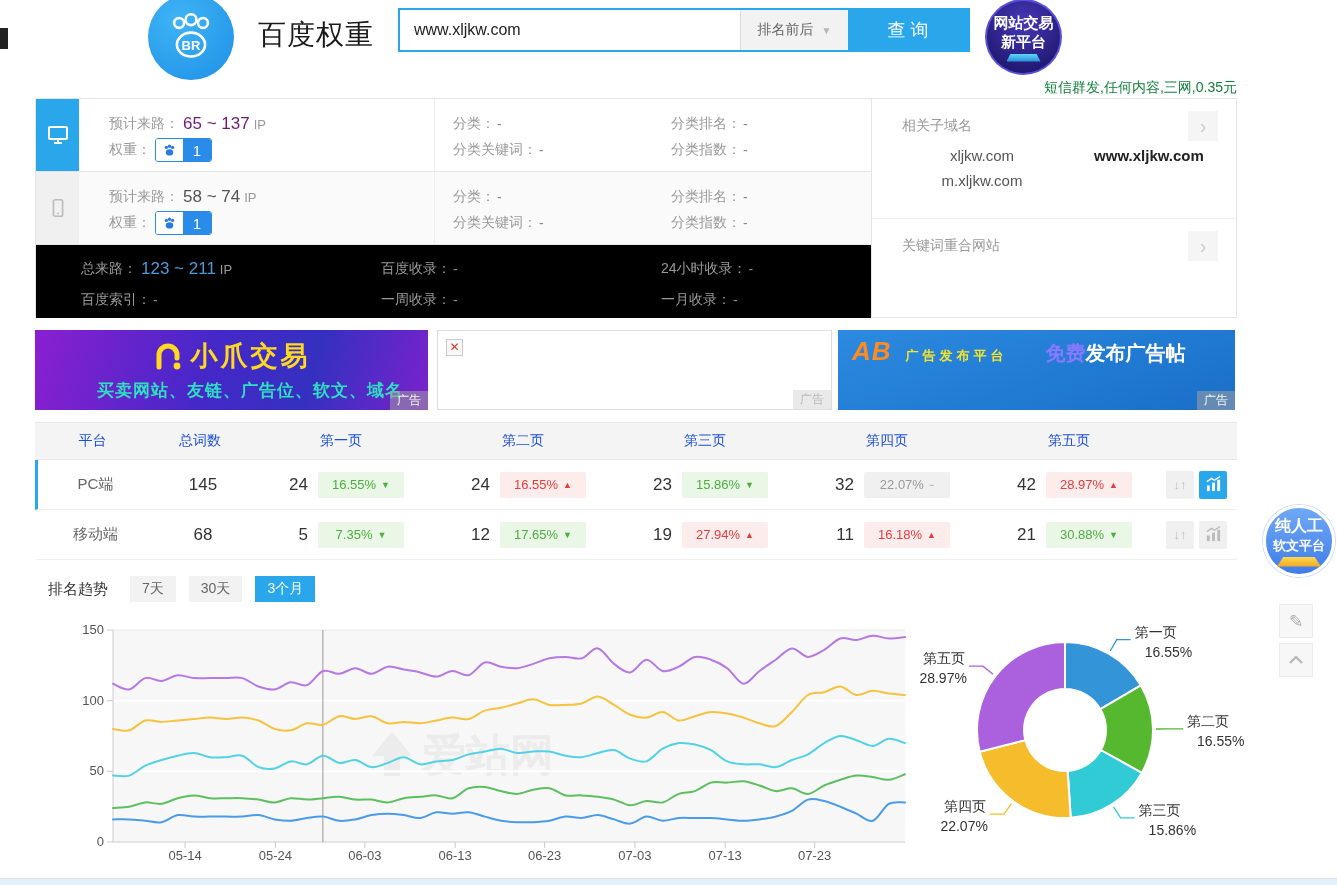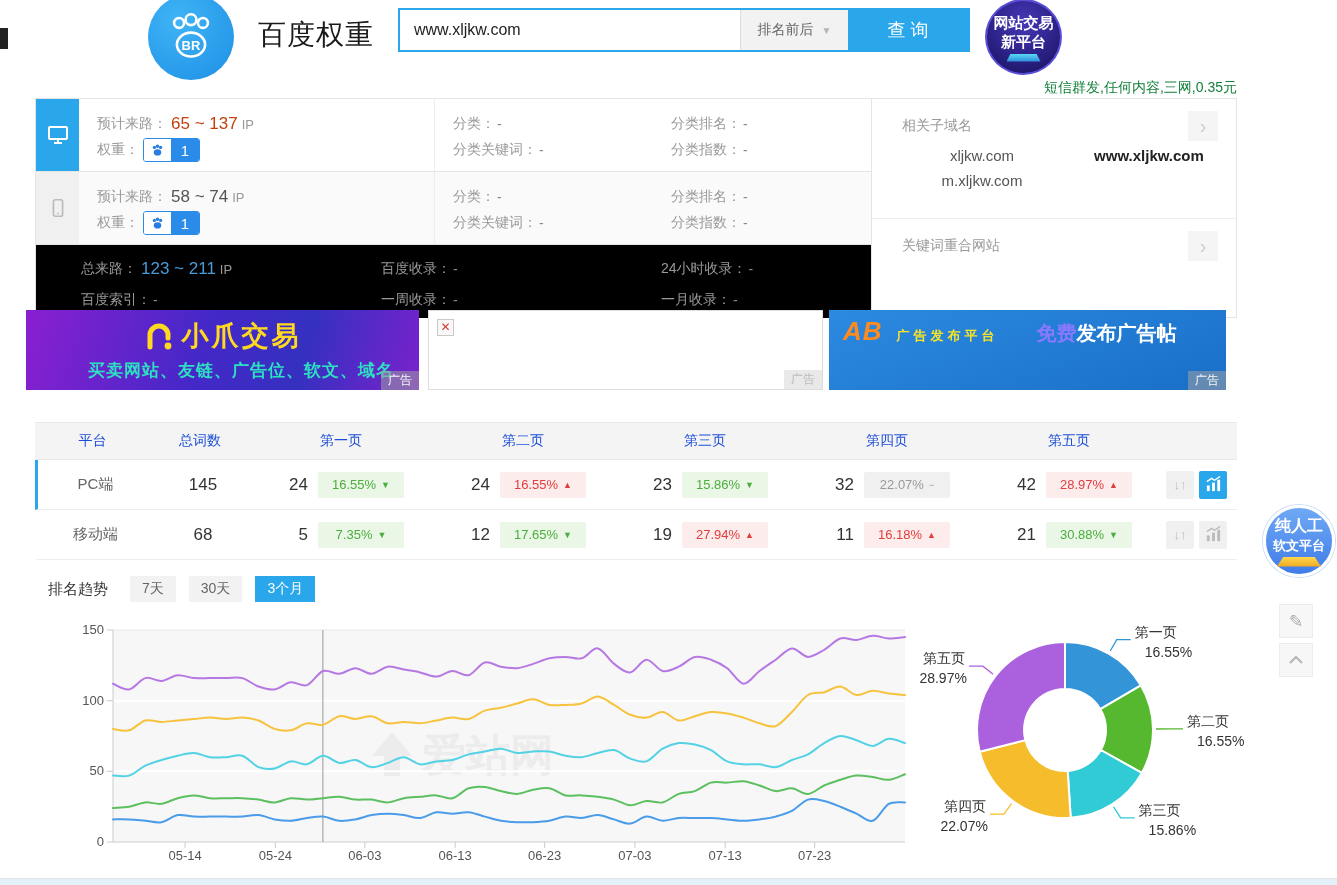--- a/index.html
+++ b/index.html
@@ -24,23 +24,23 @@
   .edge-artifact { left:0; top:28px; width:8px; height:21px; background:#222; }
 
   
   .stats { left:35px; top:98px; width:1202px; height:220px; border:1px solid #e5e5e5; display:flex; }
   .stats-left { width:836px; border-right:1px solid #e5e5e5; }
   .ov-row { height:73px; display:flex; border-bottom:1px solid #e5e5e5; }
   .ov-row.gray { background:#fafafa; }
   .ov-tab { width:43px; display:flex; align-items:center; justify-content:center; }
   .ov-tab.blue { background:#2aa7ea; }
   .ov-tab.gray { background:#f0f0f0; }
-  .ov-main { width:355px; padding:12px 0 0 18px; }
+  .ov-main { width:355px; padding:12px 0 0 30px; }
   .ov-line { height:26px; display:flex; align-items:center; font-size:14px; color:#999; }
-  .ov-line .num { color:#c2410c; font-size:17px; margin:0 4px; }
+  .ov-line .num { color:#701a75; font-size:17px; margin:0 4px; }
   .ov-line .num.plain { color:#555; }
   .ov-line .unit { color:#999; font-size:13px; }
   .weight-badge { display:inline-flex; height:24px; border:1px solid #2a8ce8; border-radius:3px; overflow:hidden; margin-left:4px; cursor:pointer; }
   .weight-badge .paw-seg { width:27px; background:#fff; display:flex; align-items:center; justify-content:center; color:#2a7de0; }
   .weight-badge .val-seg { width:28px; background:#2a8ce8; color:#fff; display:flex; align-items:center; justify-content:center; font-size:15px; }
   .ov-fields { flex:1; display:flex; border-left:1px solid #eee; }
   .ov-col { width:50%; padding:12px 0 0 18px; }
   .field { height:26px; display:flex; align-items:center; font-size:14px; color:#999; white-space:nowrap; }
   .field .fv { color:#888; margin-left:2px; }
   .field .fv.accent { color:#4a9bd8; font-size:17px; margin:0 4px; }
@@ -50,21 +50,21 @@
   .stats-right { flex:1; }
   .sr-sec { position:relative; padding:18px 0 0 30px; }
   .sr-sec.first { height:120px; border-bottom:1px solid #eee; }
   .sr-title { font-size:14px; color:#999; }
   .chev-btn { position:absolute; right:18px; top:12px; width:30px; height:30px; background:#f5f5f5; border:none; color:#ccc; font-size:20px; cursor:pointer; line-height:28px; }
   .domains { margin-top:12px; display:grid; grid-template-columns:160px auto; row-gap:8px; font-size:15px; color:#555; }
   .domains .cur { font-weight:bold; color:#222; }
   .domains span { cursor:pointer;text-align:center; }
 
   
-  .ads { left:26px; top:330px; width:1202px; height:60px; display:flex;align-items:flex-end; }
+  .ads { left:35px; top:330px; width:1202px; height:60px; display:flex; }
   .ad { position:relative; height:80px; overflow:hidden; cursor:pointer; }
   .ad-tag { position:absolute; right:0; bottom:0; background:rgba(160,160,160,.55); color:#f5f5f5; font-size:12px; padding:1px 7px; }
   .ad1 { width:393px; margin-right:9px; background:linear-gradient(105deg,#8a1fd0 0%,#4428c8 45%,#3530c0 70%,#7a22cc 100%); text-align:center; }
   .ad1 .l1 { margin-top:8px; font-size:27px; font-weight:bold; color:#ffd820; display:flex; align-items:center; justify-content:center; gap:8px; letter-spacing:3px; }
   .ad1 .l2 { margin-top:5px; font-size:17px; font-weight:bold; color:#2de0c0; letter-spacing:1px;padding-left:37px; }
   .ad2 { width:395px; margin-right:6px; background:#fff; border:1px solid #ddd; }
   .ad2 .ad-tag { background:#e9e9e9; color:#bbb; }
   .broken-img { position:absolute; left:8px; top:8px; width:17px; height:17px; border:1px solid #c9c9c9; background:#f8f8f8; color:#d23b2c; font-size:12px; font-weight:bold; text-align:center; line-height:15px; }
   .ad3 { width:397px; background:linear-gradient(160deg,#2c8ae0,#1a6fc8); color:#fff; padding:6px 0 0 14px; }
   .ad3 .r1 { display:flex; align-items:baseline; gap:14px; }

